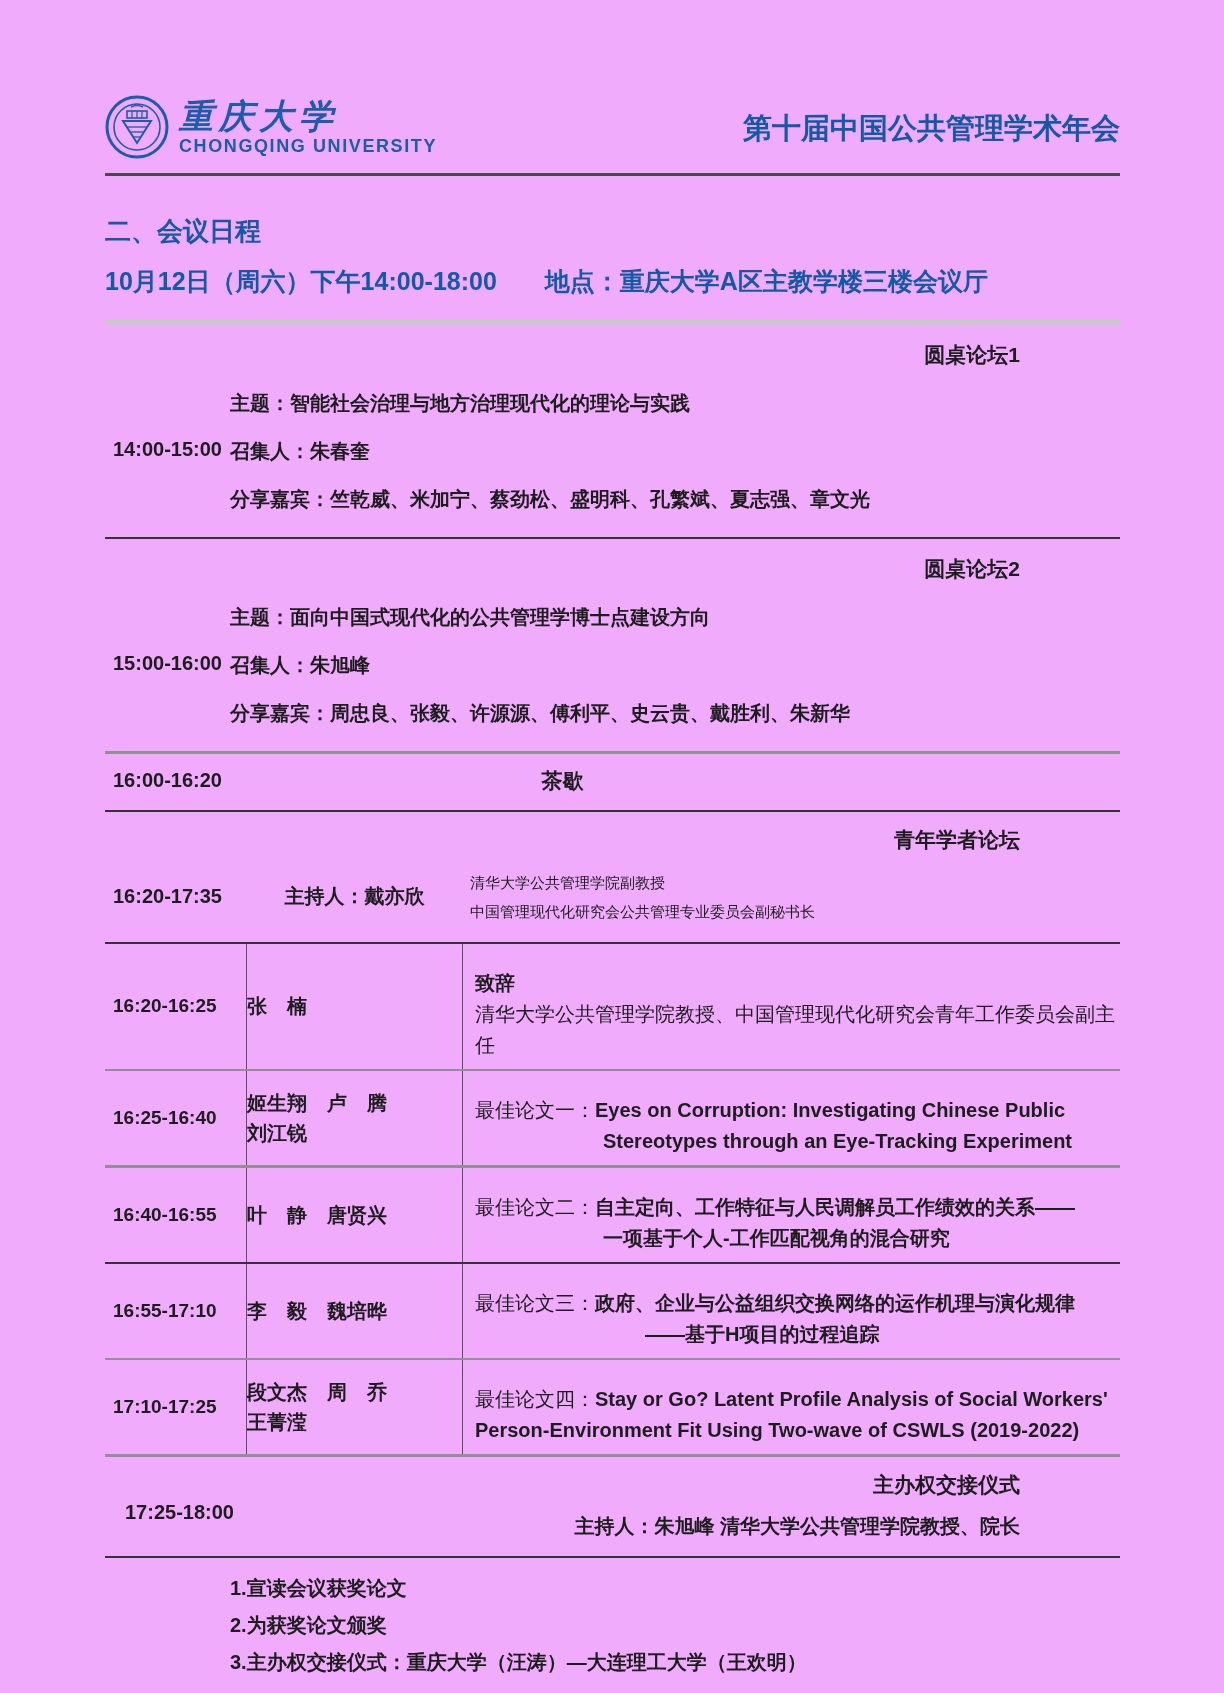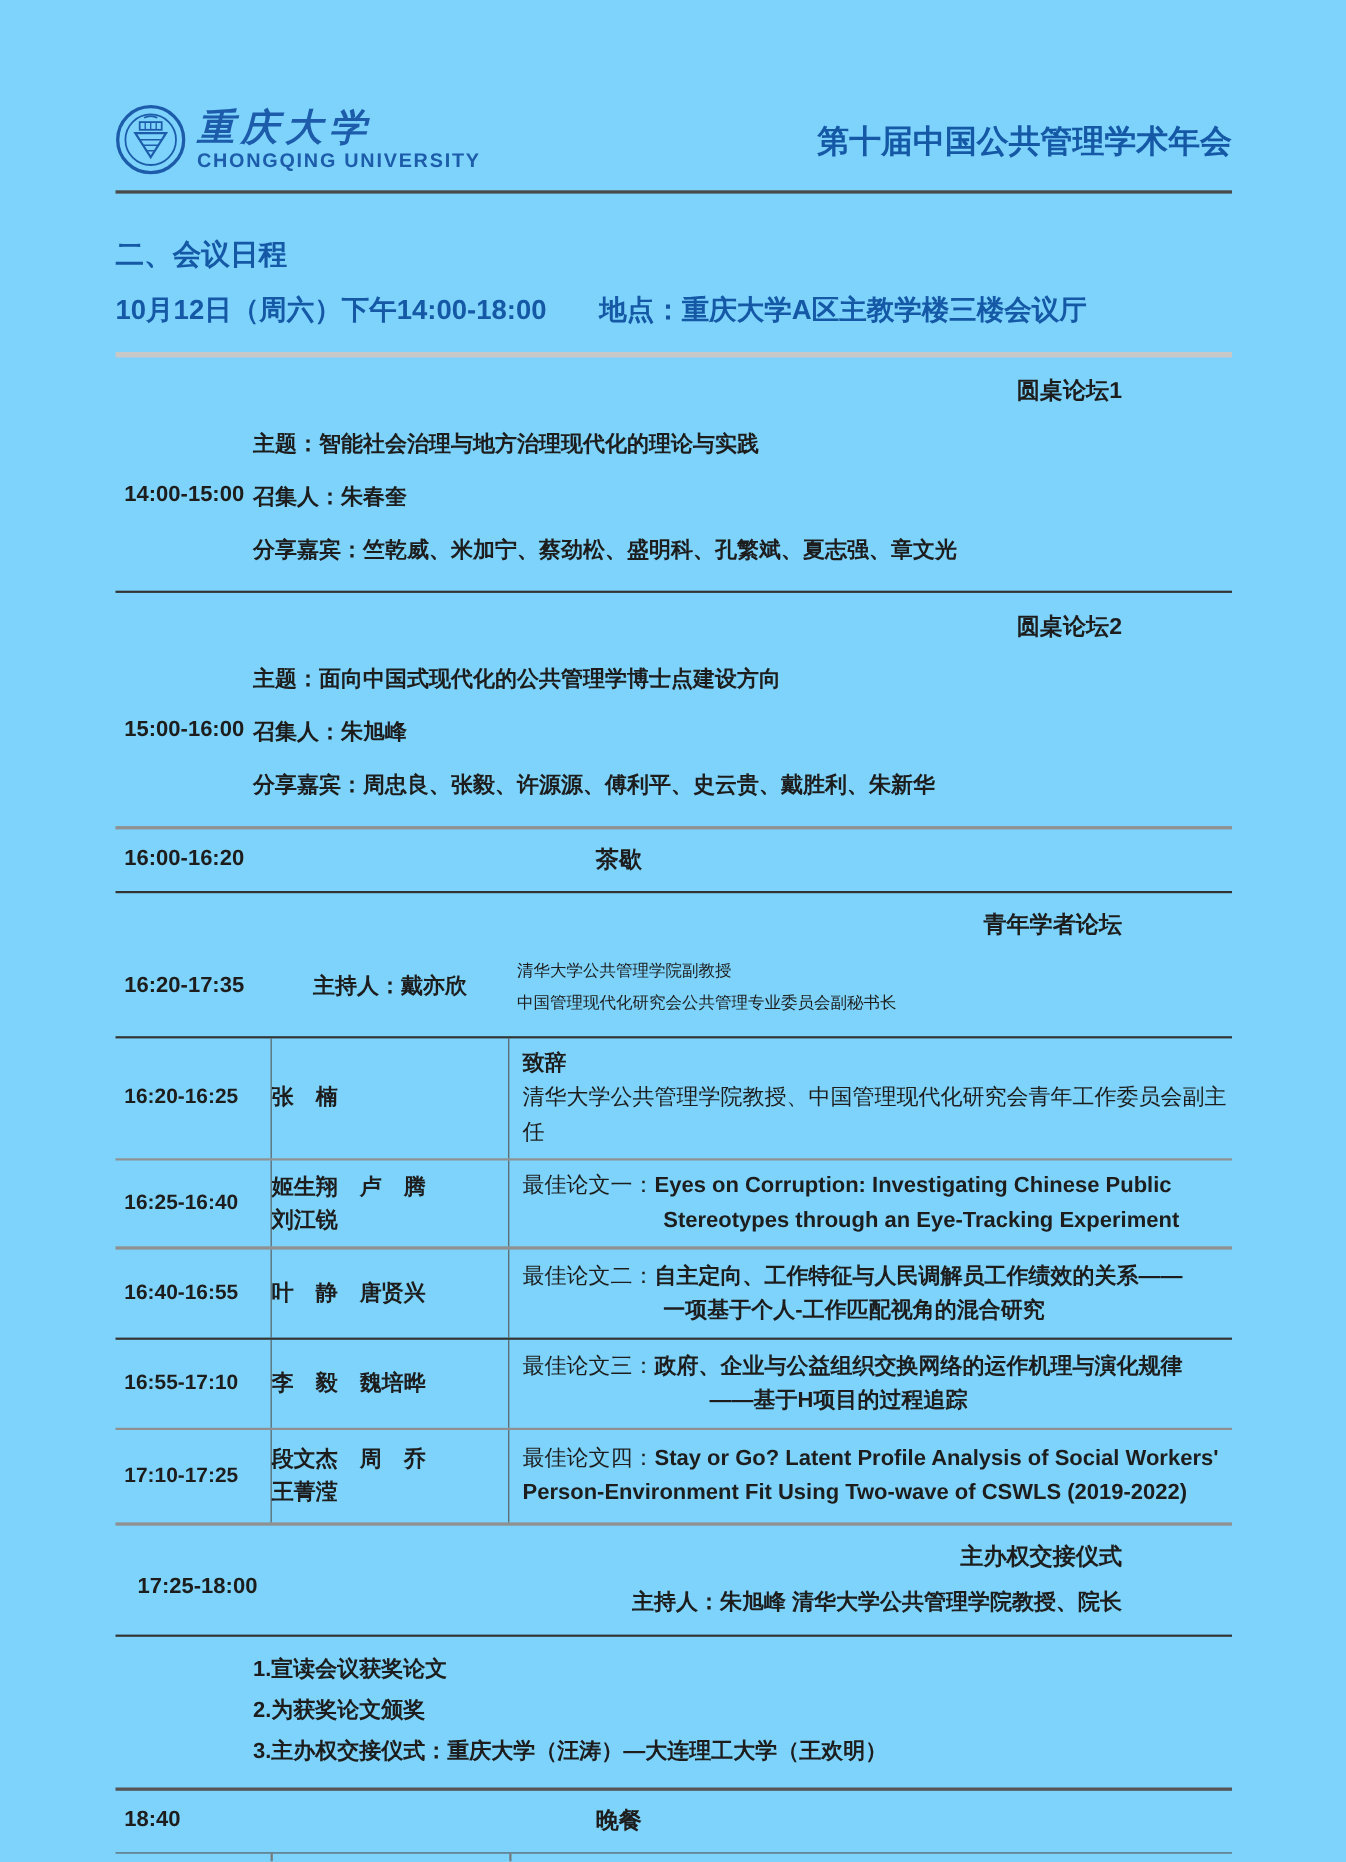--- a/index.html
+++ b/index.html
@@ -1,20 +1,20 @@
 <!DOCTYPE html>
 <html><head>
 <meta charset="utf-8">
 <style>
   * { margin:0; padding:0; box-sizing:border-box; }
   html,body { background:#ffffff; }
   body { font-family:"Liberation Sans","DejaVu Sans",sans-serif; color:#1d1d1d; }
   .page {
     position:relative; width:1224px; height:1693px; margin:0 auto;
-    background:#7dd3fc; overflow:hidden;
+    background:#f0abfc; overflow:hidden;
   }
   .content { margin:0 105px; width:1015px; }
 
   
   .hdr { display:flex; justify-content:space-between; align-items:flex-end; padding-top:95px; }
   .logo-wrap { display:flex; align-items:center; gap:10px; }
   .seal { width:64px; height:64px; flex:0 0 auto; }
   .wordmark { display:flex; flex-direction:column; }
   .wordmark-cn {
     font-family:"DejaVu Serif","Liberation Serif",serif;
@@ -62,21 +62,21 @@
                 align-items:center; }
   .yf-hostrow .t { padding-left:8px; font-size:20px; font-weight:600; }
   .yf-hostrow .host { font-size:20px; font-weight:bold; text-align:center; }
   .yf-hostrow .titles { font-size:15px; font-weight:400; line-height:29px; padding-left:7px; }
 
   .grid-row { display:grid; grid-template-columns:141px 217px 657px; align-items:center; }
   .grid-row .c1 { padding-left:8px; font-size:19px; font-weight:600; align-self:center; }
   .grid-row .c2 { border-left:1.5px solid #555; border-right:1.5px solid #555;
                   align-self:stretch; display:flex; flex-direction:column; justify-content:center;
                   font-size:20px; font-weight:bold; line-height:30px; }
-  .grid-row .c3 { padding:8px 4px 8px 12px; font-size:20px; line-height:31px; }
+  .grid-row .c3 { padding:24px 4px 8px 12px; font-size:20px; line-height:31px; }
   .speech-title { font-weight:bold; }
   .speech-detail { font-weight:500; }
   .plabel { font-weight:normal; }
   .pline1 { font-weight:600; }
   .pline2 { font-weight:600; }
   .indent-std { margin-left:128px; }
   .indent-deep { margin-left:170px; }
   .indent-none { margin-left:0; }
   .row-a { min-height:100px; }
   .row-b { min-height:76px; }

